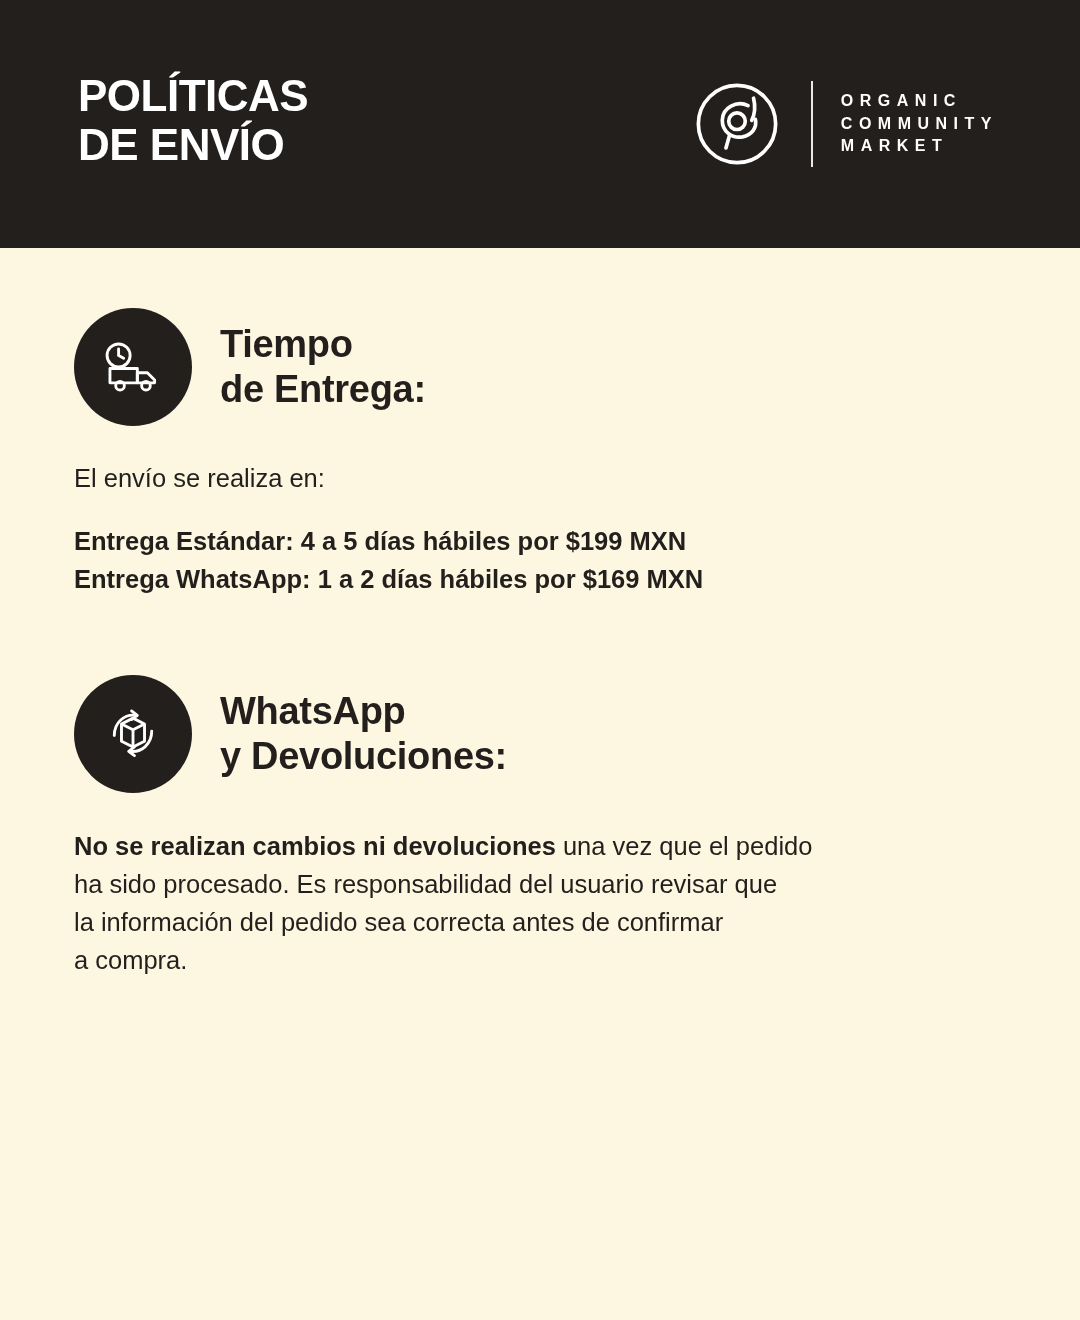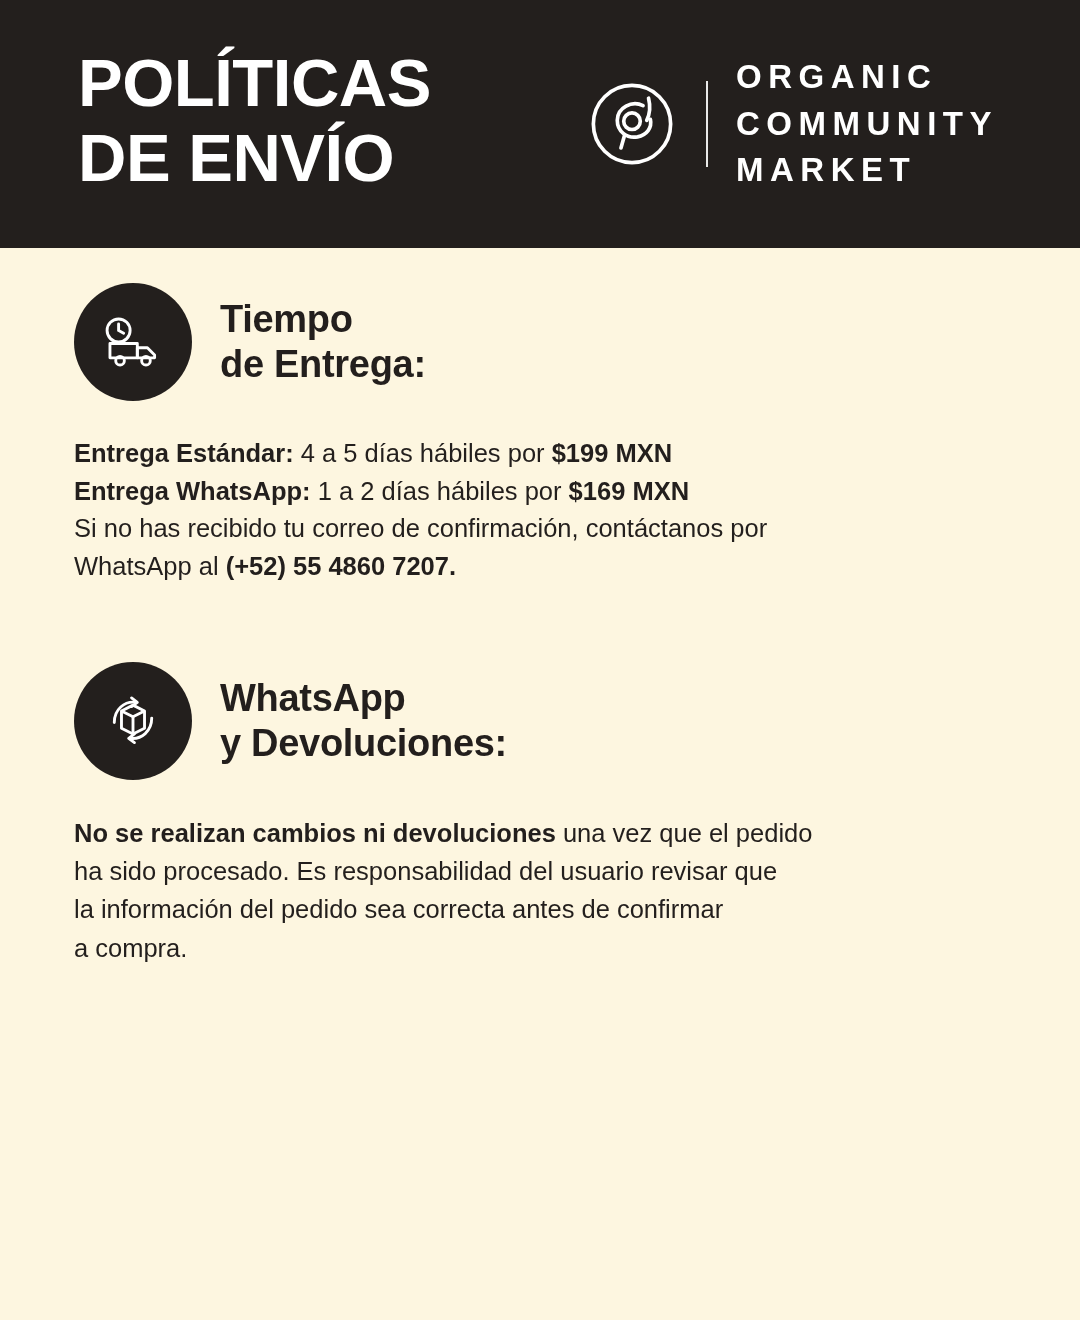--- a/index.html
+++ b/index.html
@@ -28,21 +28,21 @@
     height: 248px;
     background: #231f1d;
     display: flex;
     align-items: center;
     box-sizing: border-box;
     padding: 0 60px 0 78px;
   }
   .header-title {
     color: #ffffff;
     font-weight: bold;
-    font-size: 67px;
+    font-size: 44px;
     line-height: 1.12;
     letter-spacing: -0.5px;
     white-space: pre-line;
     margin: 0;
     flex: 0 0 auto;
     padding-bottom: 8px;
   }
   .brand {
     display: flex;
     align-items: center;
@@ -56,30 +56,30 @@
     flex: 0 0 auto;
   }
   .brand-divider {
     width: 2px;
     height: 86px;
     background: #ffffff;
     opacity: 0.9;
   }
   .brand-name {
     color: #ffffff;
-    font-size: 33px;
+    font-size: 16px;
     font-weight: bold;
     letter-spacing: 6.5px;
     line-height: 1.42;
     white-space: pre-line;
   }
 
   
   .content {
-    padding: 35px 74px 0 74px;
+    padding: 60px 74px 0 74px;
     box-sizing: border-box;
   }
   .section {
     margin-bottom: 54px;
   }
   .section-head {
     display: flex;
     align-items: center;
     gap: 28px;
     margin-bottom: 34px;
@@ -107,21 +107,21 @@
     font-size: 25.5px;
     line-height: 1.46;
     color: #231f1d;
     margin: 0 0 26px 0;
   }
   .lines {
     font-size: 25.5px;
     line-height: 1.48;
     color: #231f1d;
   }
-  .lines div { white-space: pre-wrap; }
+  .lines div { white-space: pre-wrap; font-weight: bold; }
   .section-two-body {
     font-size: 25.5px;
     line-height: 1.5;
     color: #231f1d;
     margin-top: 24px;
   }
   .section-two-body div { white-space: pre-wrap; }
 </style>
 </head>
 <body>
@@ -160,26 +160,25 @@
             <path d="M18 52 H56 V72 H18 Z" stroke="#ffffff" stroke-width="4" stroke-linejoin="round"></path>
             <path d="M56 58 H70 L80 68 V72 H56 Z" stroke="#ffffff" stroke-width="4" stroke-linejoin="round"></path>
             <circle cx="32" cy="76" r="6" stroke="#ffffff" stroke-width="4"></circle>
             <circle cx="68" cy="76" r="6" stroke="#ffffff" stroke-width="4"></circle>
           </svg>
         </span>
         <span class="section-title">Tiempo
 de Entrega:</span>
       </div>
 
+      <p class="para">El envío se realiza en:</p>
 
       <div class="lines">
         <div><b>Entrega Estándar:</b><span> 4 a 5 días hábiles por </span><b>$199 MXN</b></div>
         <div><b>Entrega WhatsApp:</b><span> 1 a 2 días hábiles por </span><b>$169 MXN</b></div>
-        <div><span>Si no has recibido tu correo de confirmación, contáctanos por
-WhatsApp al </span><b>(+52) 55 4860 7207.</b></div>
       </div>
     </div>
 
     <div class="section" style="margin-top:76px;">
       <div class="section-head">
         <span class="badge">
           <svg viewBox="0 0 100 100" width="72" height="72" fill="none" xmlns="http://www.w3.org/2000/svg">
             <path d="M34 36 L50 28 L66 36 L66 60 L50 68 L34 60 Z" stroke="#ffffff" stroke-width="4" stroke-linejoin="round"></path>
             <path d="M34 36 L50 44 L66 36" stroke="#ffffff" stroke-width="4" stroke-linejoin="round"></path>
             <path d="M50 44 L50 68" stroke="#ffffff" stroke-width="4"></path>

